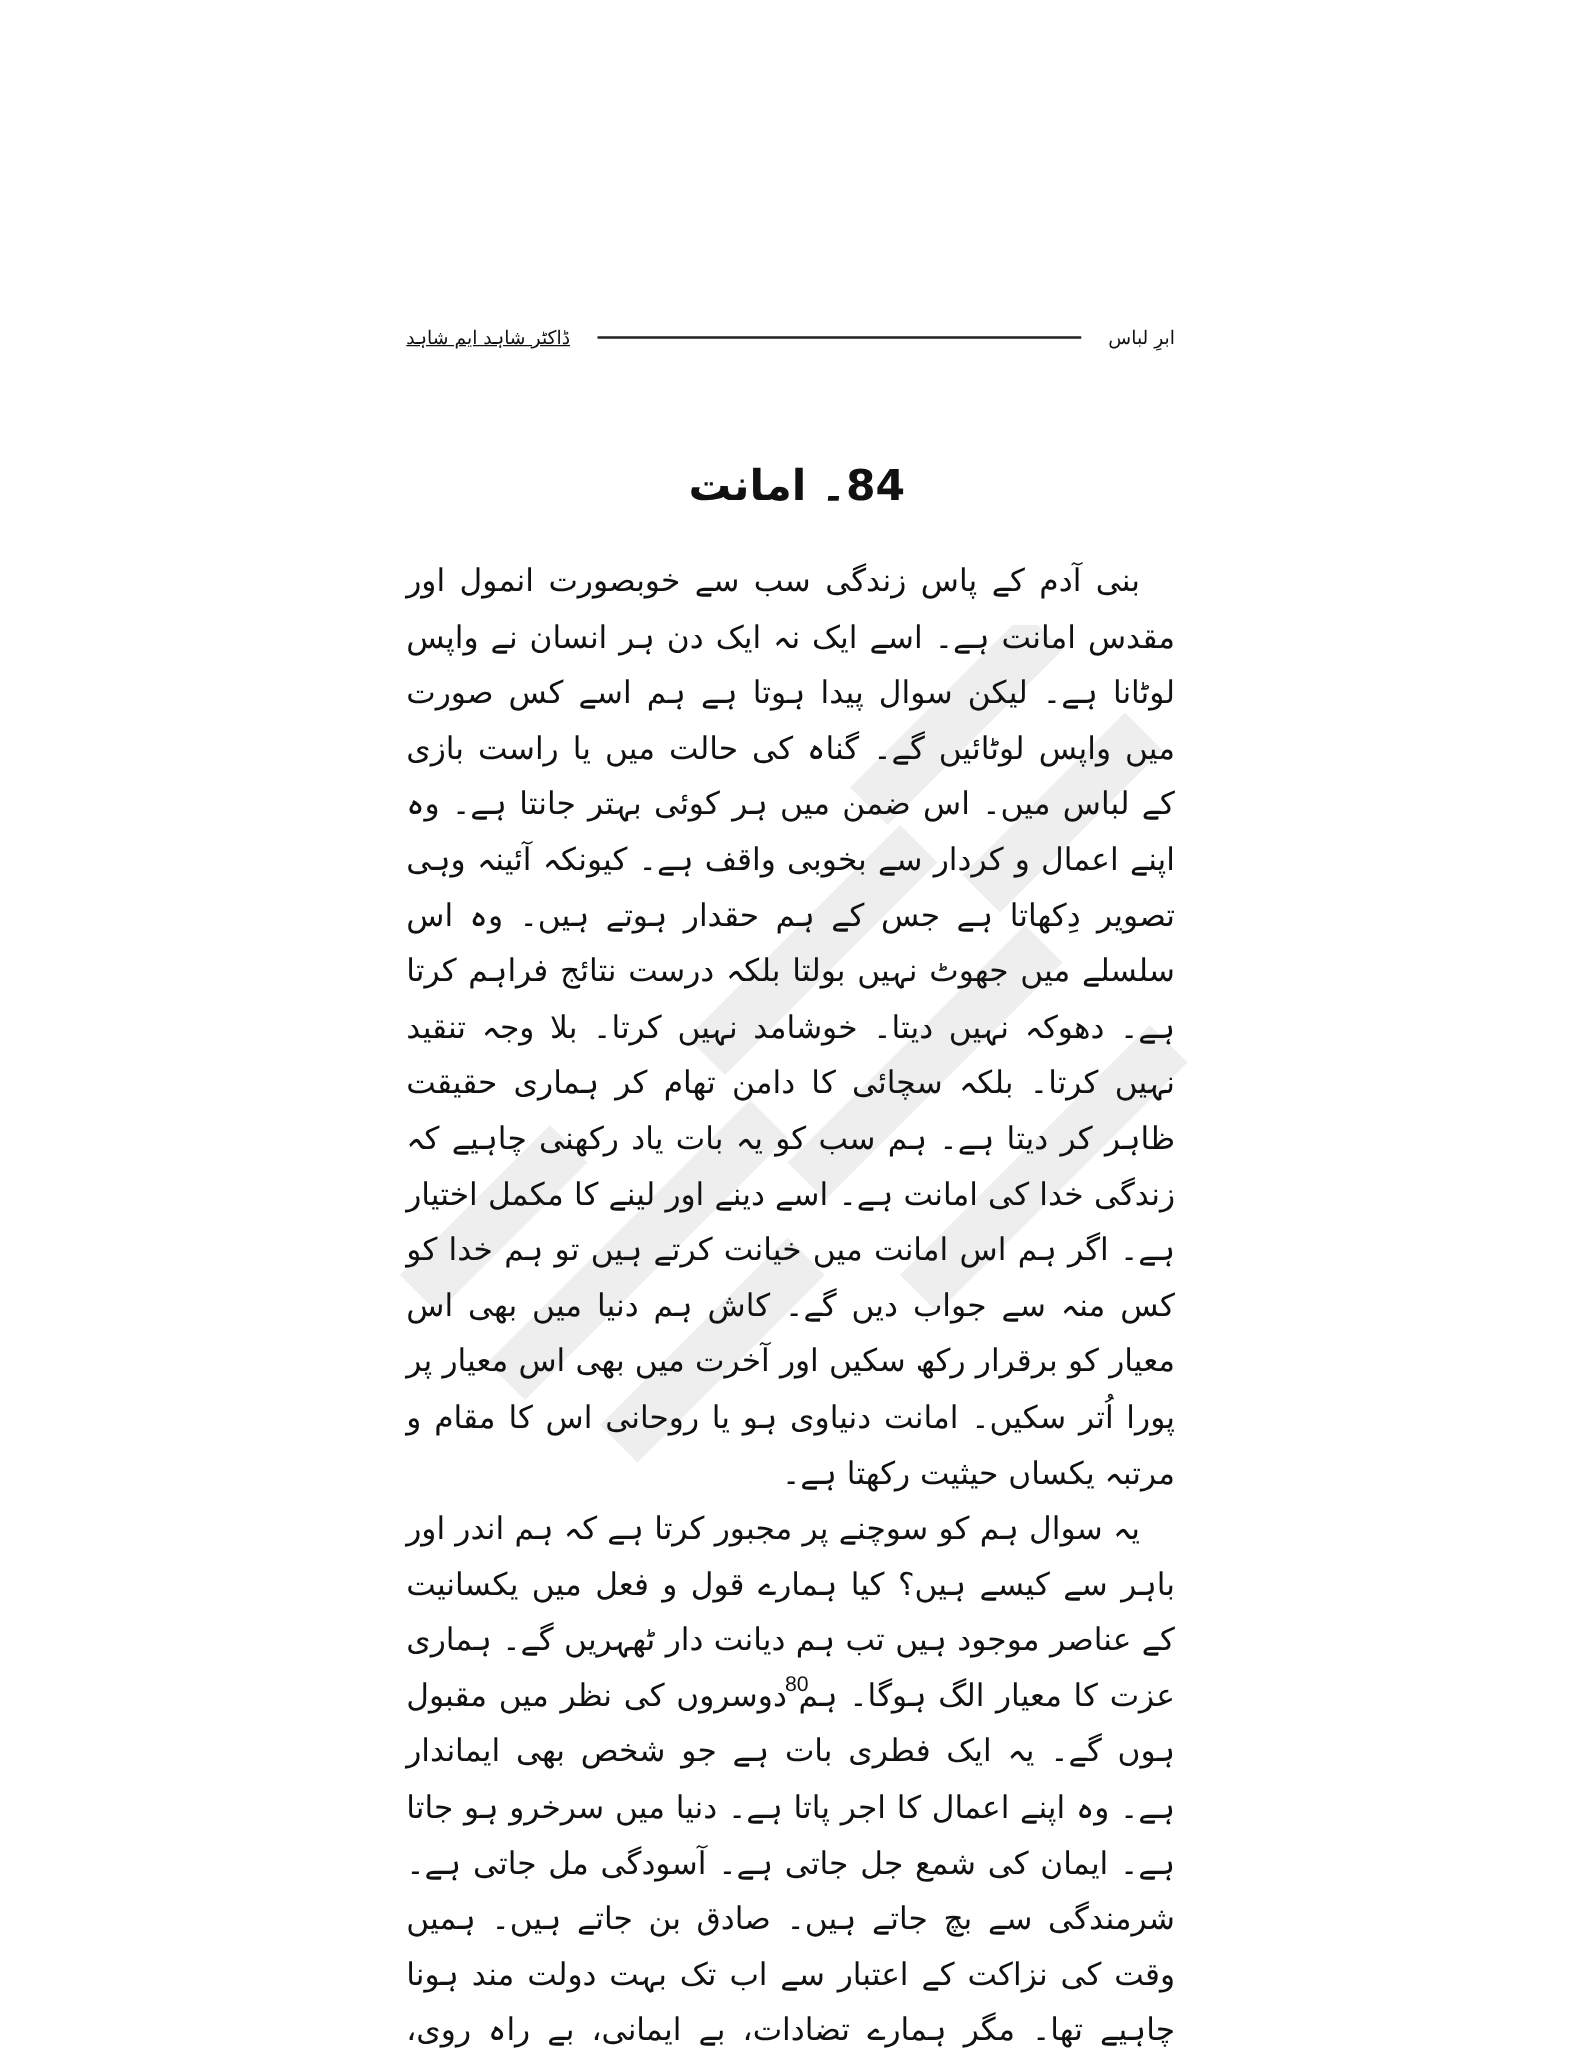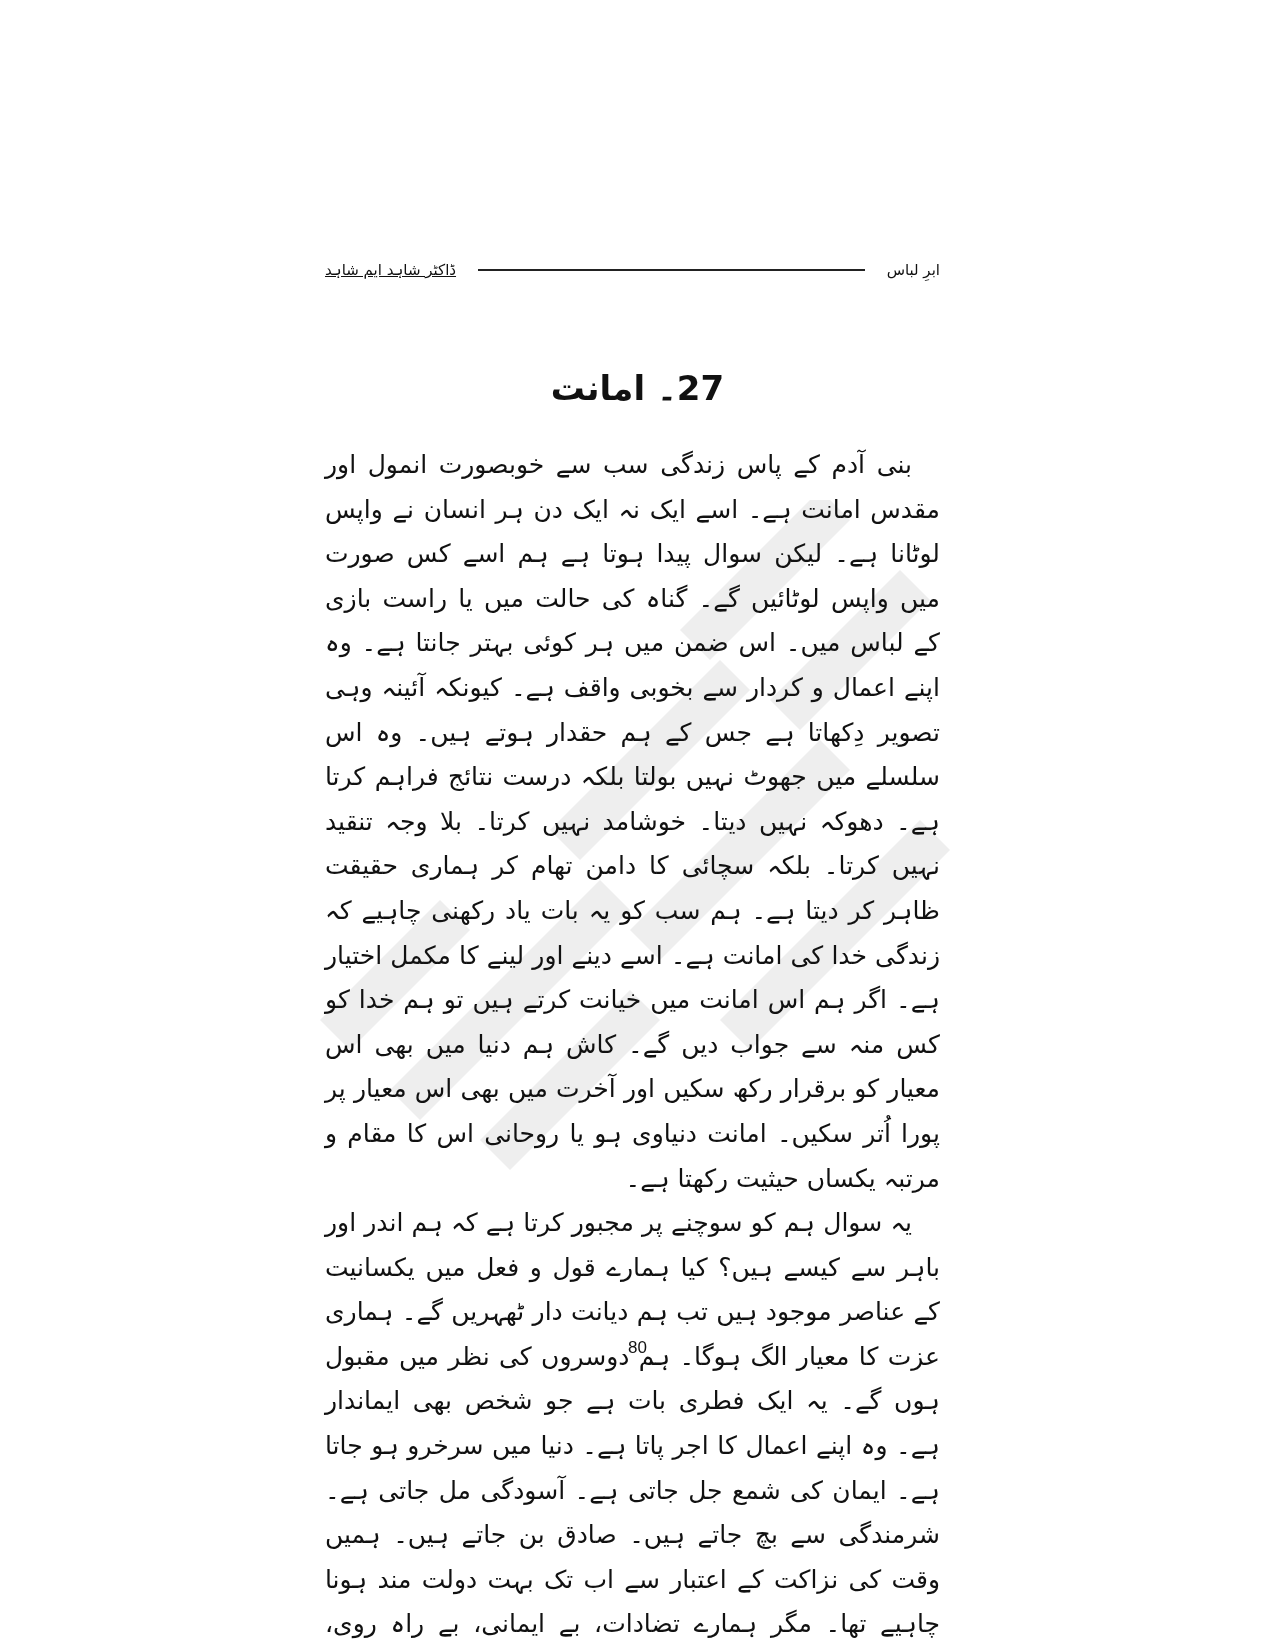--- a/index.html
+++ b/index.html
@@ -30,20 +30,20 @@
     <polygon points="470,200 600,70 630,100 500,230"></polygon>
   </g>
 </svg>
 
 <div class="header">
   <span class="book">ابرِ لباس</span>
   <span class="rule"></span>
   <span class="author">ڈاکٹر شاہد ایم شاہد</span>
 </div>
 
-<div class="title">27۔ امانت</div>
+<div class="title">84۔ امانت</div>
 
 <div class="body">
   <p>بنی آدم کے پاس زندگی سب سے خوبصورت انمول اور مقدس امانت ہے۔ اسے ایک نہ ایک دن ہر انسان نے واپس لوٹانا ہے۔ لیکن سوال پیدا ہوتا ہے ہم اسے کس صورت میں واپس لوٹائیں گے۔ گناہ کی حالت میں یا راست بازی کے لباس میں۔ اس ضمن میں ہر کوئی بہتر جانتا ہے۔ وہ اپنے اعمال و کردار سے بخوبی واقف ہے۔ کیونکہ آئینہ وہی تصویر دِکھاتا ہے جس کے ہم حقدار ہوتے ہیں۔ وہ اس سلسلے میں جھوٹ نہیں بولتا بلکہ درست نتائج فراہم کرتا ہے۔ دھوکہ نہیں دیتا۔ خوشامد نہیں کرتا۔ بلا وجہ تنقید نہیں کرتا۔ بلکہ سچائی کا دامن تھام کر ہماری حقیقت ظاہر کر دیتا ہے۔ ہم سب کو یہ بات یاد رکھنی چاہیے کہ زندگی خدا کی امانت ہے۔ اسے دینے اور لینے کا مکمل اختیار ہے۔ اگر ہم اس امانت میں خیانت کرتے ہیں تو ہم خدا کو کس منہ سے جواب دیں گے۔ کاش ہم دنیا میں بھی اس معیار کو برقرار رکھ سکیں اور آخرت میں بھی اس معیار پر پورا اُتر سکیں۔ امانت دنیاوی ہو یا روحانی اس کا مقام و مرتبہ یکساں حیثیت رکھتا ہے۔</p>
   <p>یہ سوال ہم کو سوچنے پر مجبور کرتا ہے کہ ہم اندر اور باہر سے کیسے ہیں؟ کیا ہمارے قول و فعل میں یکسانیت کے عناصر موجود ہیں تب ہم دیانت دار ٹھہریں گے۔ ہماری عزت کا معیار الگ ہوگا۔ ہم دوسروں کی نظر میں مقبول ہوں گے۔ یہ ایک فطری بات ہے جو شخص بھی ایماندار ہے۔ وہ اپنے اعمال کا اجر پاتا ہے۔ دنیا میں سرخرو ہو جاتا ہے۔ ایمان کی شمع جل جاتی ہے۔ آسودگی مل جاتی ہے۔ شرمندگی سے بچ جاتے ہیں۔ صادق بن جاتے ہیں۔ ہمیں وقت کی نزاکت کے اعتبار سے اب تک بہت دولت مند ہونا چاہیے تھا۔ مگر ہمارے تضادات، بے ایمانی، بے راہ روی، سست روی اور غیر منصفانہ رویوں نے روحانی طور پر بہت زیادہ کمزور بنا دیا ہے۔ لہٰذا ہمیں جو بھی امانت دی جائے اس میں خیانت نہ کریں۔</p>
 </div>
 
 <div class="page-number">80</div>
 
 </body></html>

